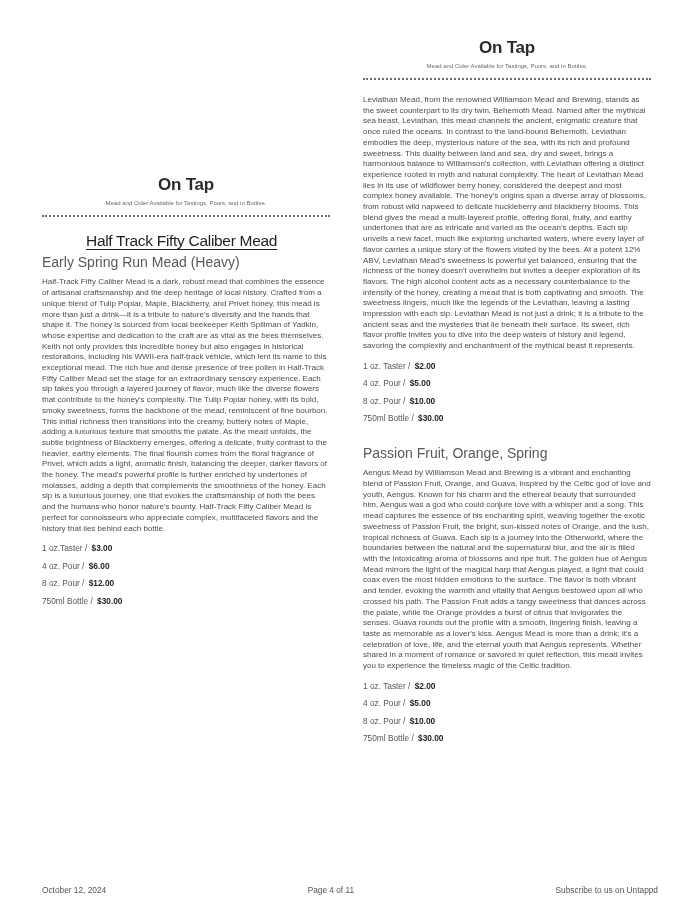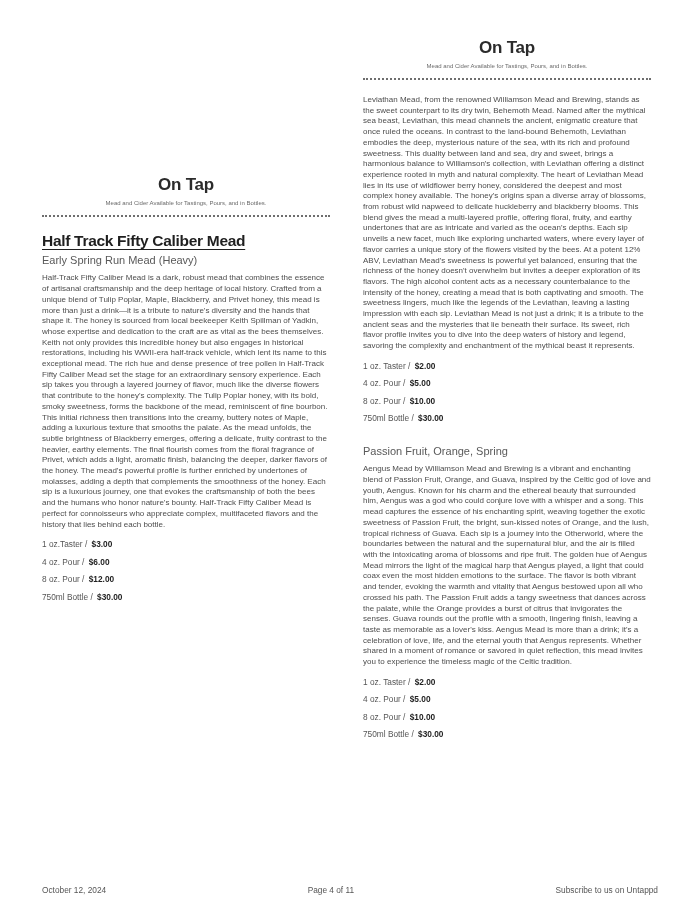--- a/index.html
+++ b/index.html
@@ -34,31 +34,32 @@
   .dotted-divider {
     border-bottom: 2px dotted #6e6e6e;
     margin-top: 9px;
     margin-bottom: 15px;
     height: 0;
   }
 
   .section { margin-bottom: 22px; }
   .section-title {
     font-size: 15.5px;
-    font-weight: bold;
+    font-weight: normal;
     color: #1f1f1f;
     letter-spacing: -0.3px;
     text-decoration: underline;
     text-decoration-thickness: 1.3px;
     text-underline-offset: 3px;
     display: inline-block;
     margin-bottom: 2px;
+    margin-left: 44px;
   }
   .section-subtitle {
-    font-size: 11px;
+    font-size: 14px;
     color: #595959;
     margin: 2px 0 7px 0;
   }
   .section-desc {
     font-size: 8px;
     line-height: 10.7px;
     color: #4d4d4d;
     text-align: left;
   }
   .price-list { margin-top: 9px; }

